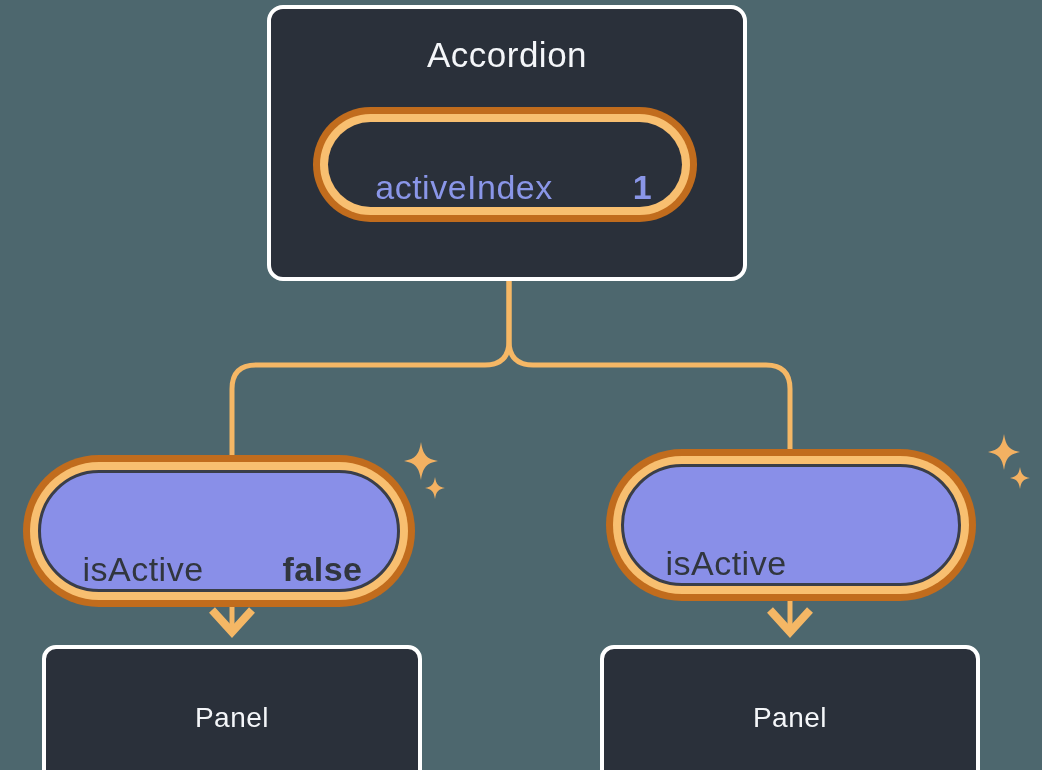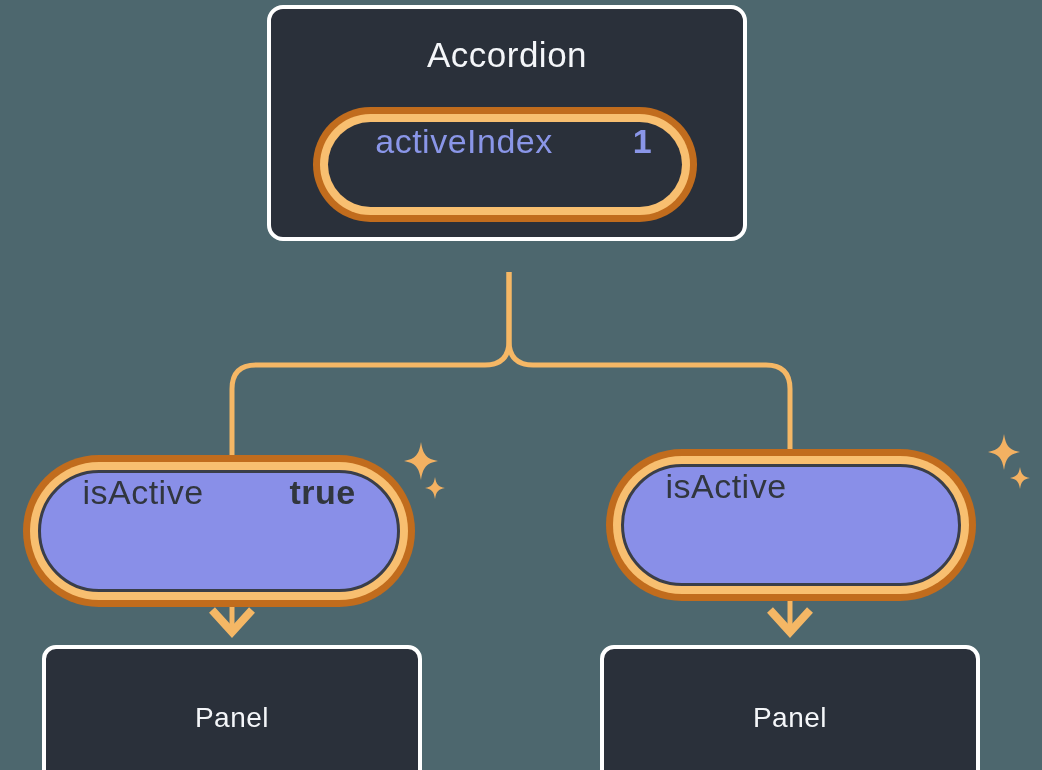--- a/index.html
+++ b/index.html
@@ -35,21 +35,21 @@
   .arrowhead { fill:none; stroke:var(--line); stroke-width:8px; stroke-linejoin:miter; stroke-linecap:butt; }
   .sparkle { fill:var(--sparkle); stroke:none; }
 
   .node {
     position:absolute;
     background: var(--node);
     border:4px solid var(--nodeBorder);
     z-index:1;
   }
   .accordion-node {
-    left:267px; top:5px; width:480px; height:236px;
+    left:267px; top:5px; width:480px; height:276px;
     border-radius:16px;
   }
   .node-title {
     margin-top:26px;
     text-align:center;
     font-size:35px;
     font-weight:500;
     letter-spacing:0.5px;
     color:var(--titleText);
   }
@@ -73,21 +73,21 @@
   .pill-mid {
     height:100%;
     border-radius:999px;
     background:var(--ringLight);
     padding:8px;
   }
   .pill-core {
     height:100%;
     border-radius:999px;
     display:flex;
-    align-items:flex-start;
+    align-items:flex-end;
     overflow:hidden;
   }
   .state-pill { left:42px; top:98px; width:384px; height:115px; }
   .state-pill .pill-core { background:var(--node); }
   .state-pill .seg-label { width:272px; color:var(--purpleText); }
   .state-pill .divider { width:3px; background:var(--stateDivider); }
   .state-pill .seg-value { flex:1; color:var(--purpleText); font-weight:700; }
 
   .prop-pill { height:152px; }
   .prop-pill-left  { left:23px;  top:455px; width:392px; }
@@ -153,21 +153,21 @@
         </div>
       </div>
     </div>
   </div>
 
   <div class="pill prop-pill prop-pill-left">
     <div class="pill-mid">
       <div class="pill-core">
         <span class="seg seg-label">isActive</span>
         <span class="divider"></span>
-        <span class="seg seg-value">true</span>
+        <span class="seg seg-value">false</span>
       </div>
     </div>
   </div>
 
   <div class="pill prop-pill prop-pill-right">
     <div class="pill-mid">
       <div class="pill-core">
         <span class="seg seg-label">isActive</span>
         <span class="divider"></span>
       </div>

